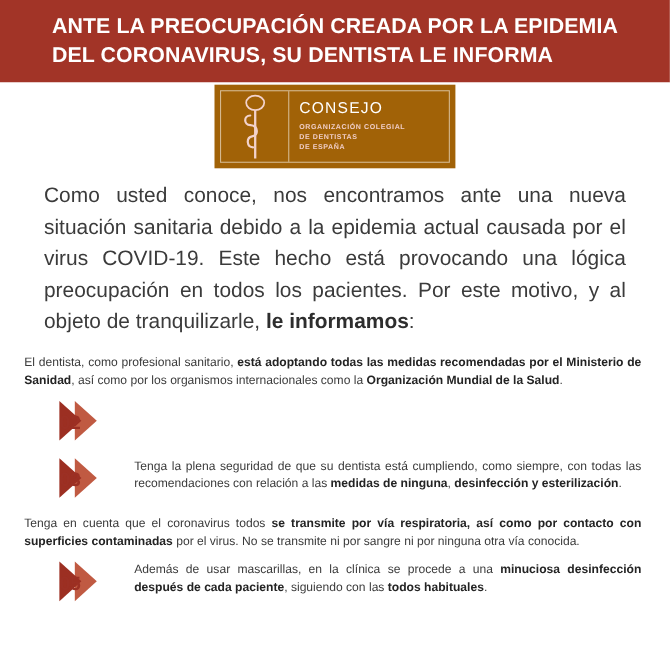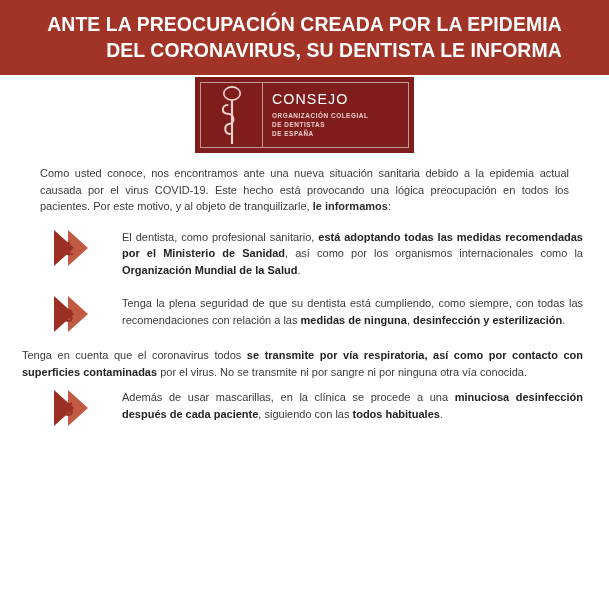--- a/index.html
+++ b/index.html
@@ -23,41 +23,41 @@
     align-items: center;
     justify-content: center;
     box-sizing: border-box;
     padding: 0 24px;
   }
   .header-title {
     color: #ffffff;
     font-weight: bold;
     font-size: 19.4px;
     line-height: 1.32;
-    text-align: right;
+    text-align: left;
     letter-spacing: 0.1px;
     margin: 0;
     white-space: pre-line;
   }
 
   
   .logo-zone {
     width: 609px;
     height: 82px;
     background: #ffffff;
     display: flex;
     align-items: flex-start;
     justify-content: center;
     padding-top: 2px;
     box-sizing: border-box;
   }
   .logo-box {
     width: 219px;
     height: 76px;
-    background: #7f1d1d;
+    background: #a16207;
     display: flex;
     align-items: stretch;
     box-sizing: border-box;
     padding: 5px 5px 5px 5px;
   }
   .logo-inner {
     flex: 1;
     display: flex;
     align-items: stretch;
     border: 1px solid rgba(255,255,255,0.55);
@@ -97,21 +97,21 @@
   }
 
   
   .content {
     width: 609px;
     box-sizing: border-box;
     padding: 8px 22px 0 22px;
   }
   .intro {
     color: #3b3b3b;
-    font-size: 11px;
+    font-size: 19px;
     line-height: 1.50;
     text-align: justify;
     margin: 0 18px 0 18px;
     font-family: "Liberation Sans", sans-serif;
   }
   .intro b { font-weight: bold; color: #2e2e2e; }
 
   
   .items {
     margin-top: 13px;
@@ -197,37 +197,37 @@
 
 <div class="content">
 
   <p class="intro">
     <span>Como usted conoce, nos encontramos ante una nueva situación sanitaria debido a la epidemia actual causada por el virus COVID-19. Este hecho está provocando una lógica preocupación en todos los pacientes. Por este motivo, y al objeto de tranquilizarle, </span><b>le informamos</b><span>:</span>
   </p>
 
   <div class="items">
 
     <div class="item i1">
+      <div class="item-text"><span>El dentista, como profesional sanitario, </span><b>está adoptando todas las medidas recomendadas por el Ministerio de Sanidad</b><span>, así como por los organismos internacionales como la </span><b>Organización Mundial de la Salud</b><span>.</span></div>
+    </div>
+
+    <div class="item i2">
       <div class="badge">
         <span class="chev chev-back">
           <svg width="26" height="40" viewBox="0 0 26 40">
               <path d="M2 2 L22 20 L2 38 Z" fill="#c05a42"></path>
             </svg>
         </span>
         <span class="chev chev-front">
           <svg width="26" height="40" viewBox="0 0 26 40">
               <path d="M2 2 L22 20 L2 38 Z" fill="#9c2f22"></path>
             </svg>
         </span>
-        <span class="badge-num">01</span>
-      </div>
-      <div class="item-text"><span>El dentista, como profesional sanitario, </span><b>está adoptando todas las medidas recomendadas por el Ministerio de Sanidad</b><span>, así como por los organismos internacionales como la </span><b>Organización Mundial de la Salud</b><span>.</span></div>
-    </div>
-
-    <div class="item i2">
+        <span class="badge-num">02</span>
+      </div>
     </div>
 
     <div class="item i3">
       <div class="badge">
         <span class="chev chev-back">
           <svg width="26" height="40" viewBox="0 0 26 40">
               <path d="M2 2 L22 20 L2 38 Z" fill="#c05a42"></path>
             </svg>
         </span>
         <span class="chev chev-front">

